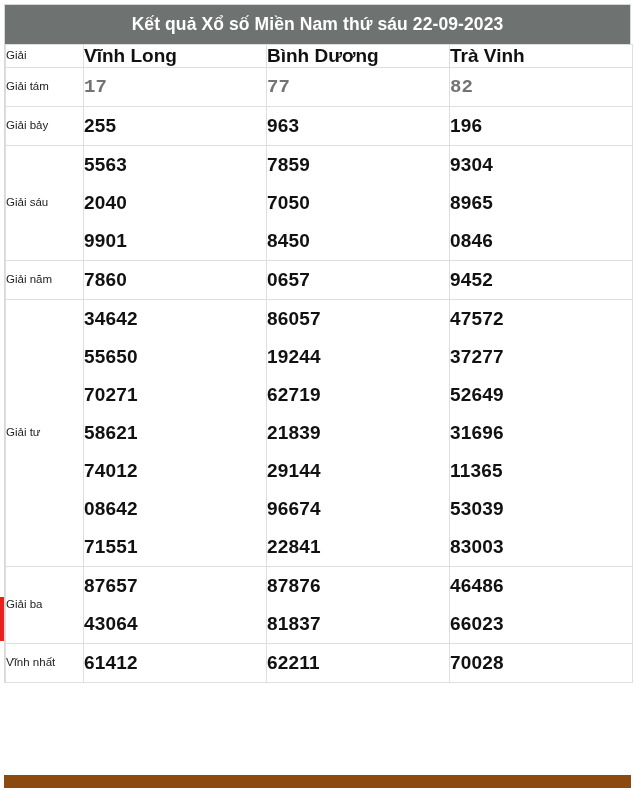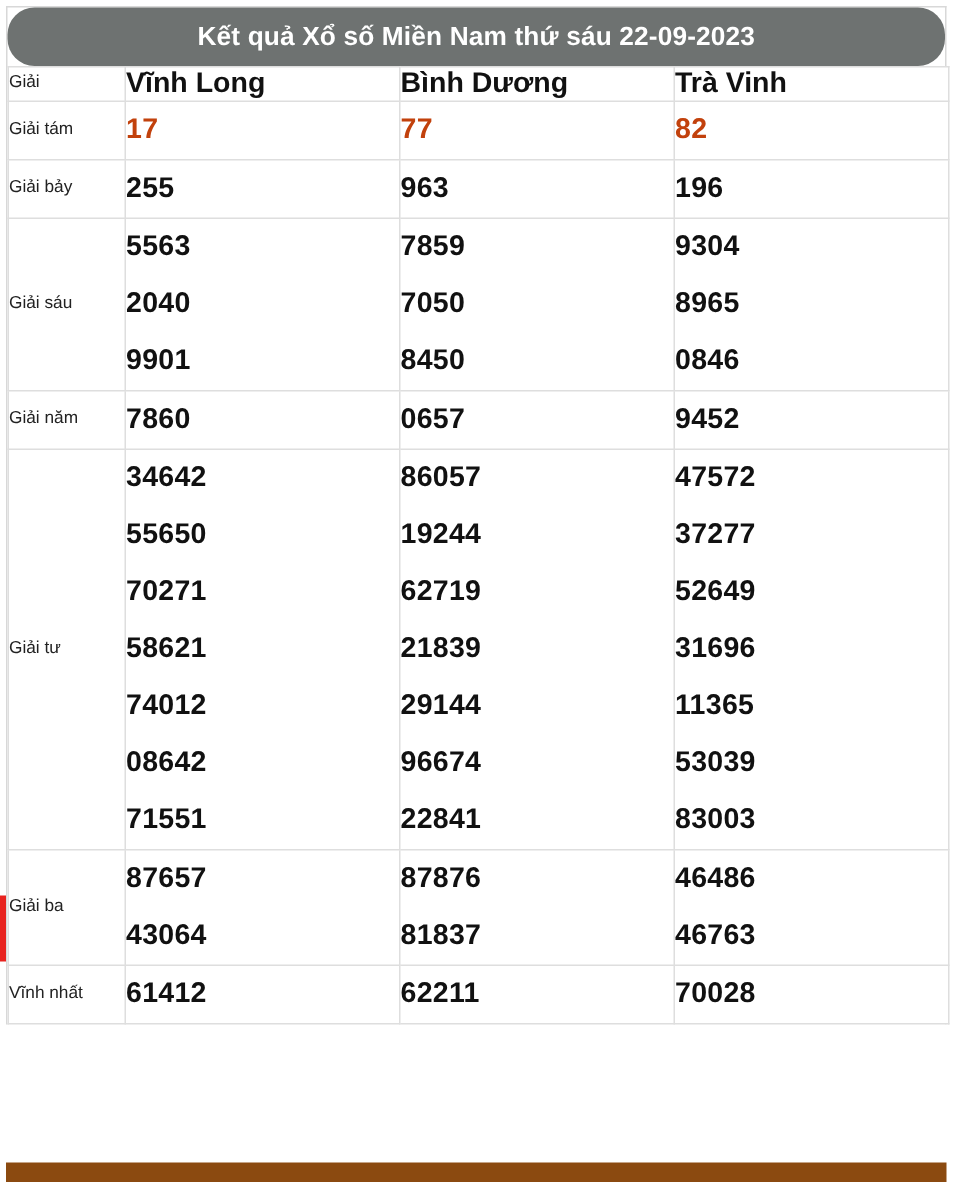--- a/index.html
+++ b/index.html
@@ -45,21 +45,20 @@
 
   .card-header {
     background: #6e7271;
     color: #ffffff;
     font-size: 17.5px;
     font-weight: bold;
     text-align: center;
     padding: 9px 4px 10px 4px;
     letter-spacing: 0.1px;
     line-height: 1.15;
-    border-radius: 18px;
   }
 
   table.lotto {
     width: 100%;
     border-collapse: collapse;
     table-layout: fixed;
     background: #ffffff;
   }
 
   table.lotto td {
@@ -90,21 +89,22 @@
 
   .num {
     font-size: 19px;
     font-weight: bold;
     color: #111111;
     line-height: 38px;
     letter-spacing: 0.2px;
   }
 
   .num.accent {
-    color: #c2410c;
+    color: #737373;
+    font-family: Liberation Mono, monospace;
   }
 
   td.multi {
     padding: 0;
   }
   td.multi .stack {
     display: flex;
     flex-direction: column;
     justify-content: center;
   }
@@ -234,21 +234,21 @@
             </td>
             <td class="multi">
               <div class="stack">
                 <span class="num">87876</span>
                 <span class="num">81837</span>
               </div>
             </td>
             <td class="multi">
               <div class="stack">
                 <span class="num">46486</span>
-                <span class="num">46763</span>
+                <span class="num">66023</span>
               </div>
             </td>
           </tr>
           <tr>
             <td class="cell-label">Vĩnh nhất</td>
             <td><span class="num">61412</span></td>
             <td><span class="num">62211</span></td>
             <td><span class="num">70028</span></td>
           </tr>
         </tbody>

